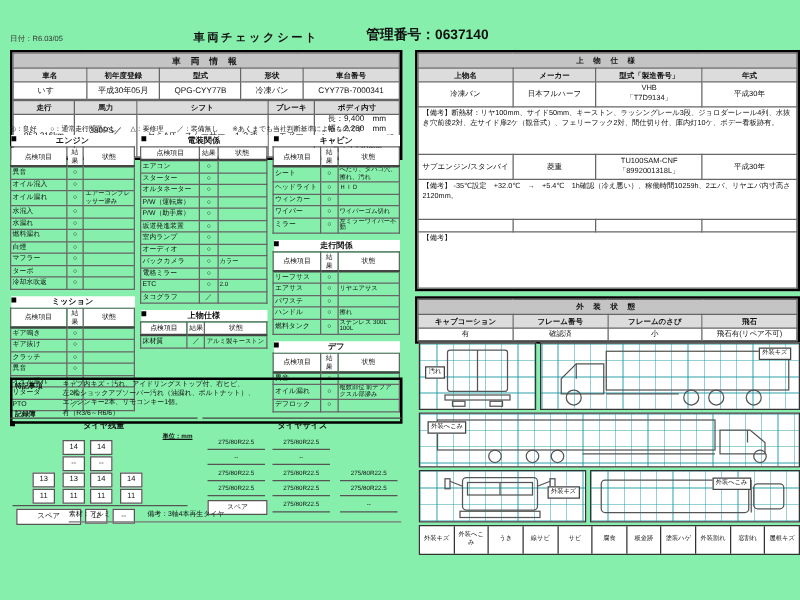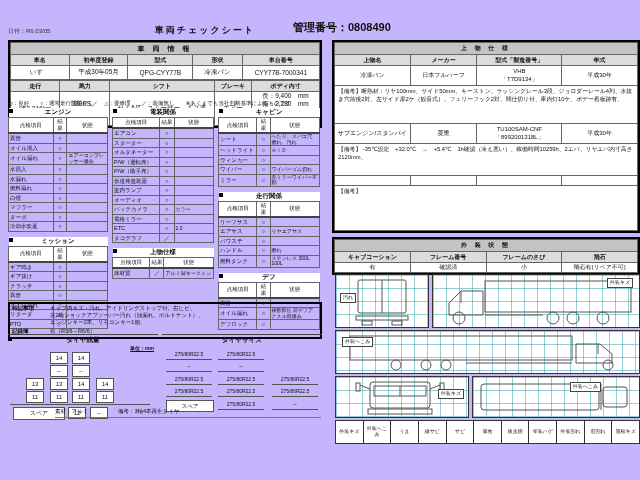--- a/index.html
+++ b/index.html
@@ -1,16 +1,16 @@
 <!DOCTYPE html>
 <html><head>
 <meta charset="utf-8">
 <style>
   html,body{margin:0;padding:0;background:#e8e8e4;}
-  #page{position:relative;width:640px;height:480px;background:#c4b5fd;overflow:hidden;
+  #page{position:relative;width:640px;height:480px;background:#86efac;overflow:hidden;
         font-family:"Liberation Sans","DejaVu Sans",sans-serif;color:#111;}
   .abs{position:absolute;}
   
   .hdr-date{left:8px;top:27px;font-size:6px;color:#333;}
   .hdr-title{left:120px;top:24px;width:170px;font-size:9px;font-weight:bold;letter-spacing:2px;text-align:center;}
   .hdr-mgmt{left:293px;top:20px;font-size:11px;font-weight:bold;}
   
   table{border-collapse:collapse;table-layout:fixed;width:100%;}
   td,th{border:1px solid #666;padding:0 1px;font-weight:normal;overflow:hidden;}
   .boxwrap{border:2px solid #000;background:#fff;}
@@ -59,21 +59,21 @@
   .dlegend .lg{flex:1;border-right:1px solid #333;font-size:5px;line-height:1.15;display:flex;align-items:center;justify-content:center;text-align:center;padding:0 1px;word-break:break-all;}
   .dlegend .lg:last-child{border-right:none;}
 </style>
 </head>
 <body>
 
 <div id="page">
 
   <div class="abs hdr-date">日付：R6.03/05</div>
   <div class="abs hdr-title">車両チェックシート</div>
-  <div class="abs hdr-mgmt">管理番号：0808490</div>
+  <div class="abs hdr-mgmt">管理番号：0637140</div>
 
   <div class="abs boxwrap" style="left:8px;top:40px;width:310px;">
     <table>
       <colgroup>
           <col style="width:19%">
           <col style="width:19%">
           <col style="width:21%">
           <col style="width:16%">
           <col style="width:25%">
         </colgroup>

